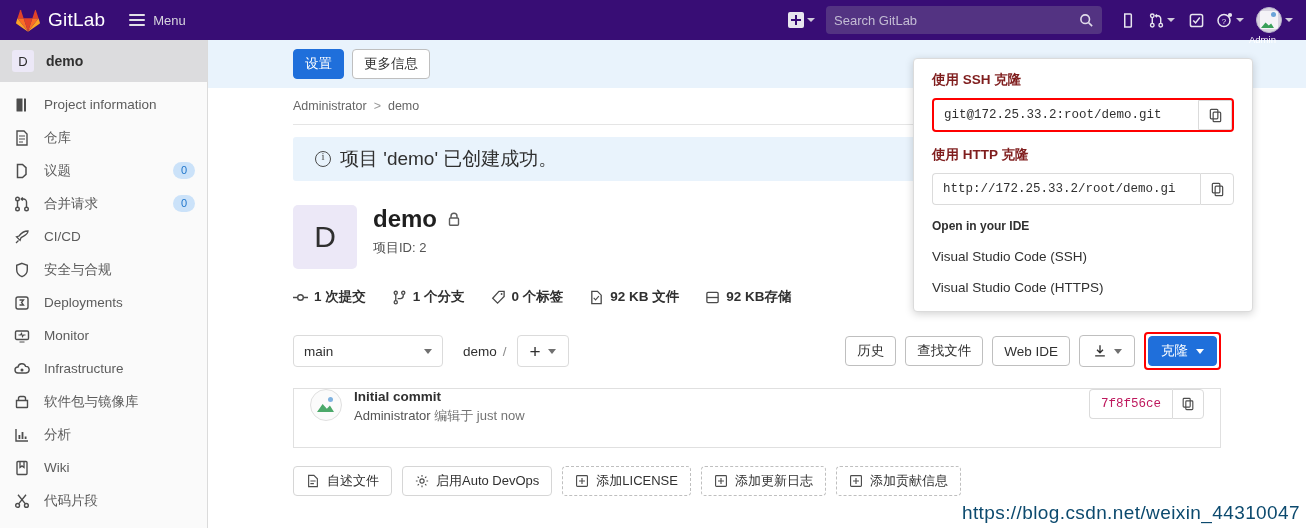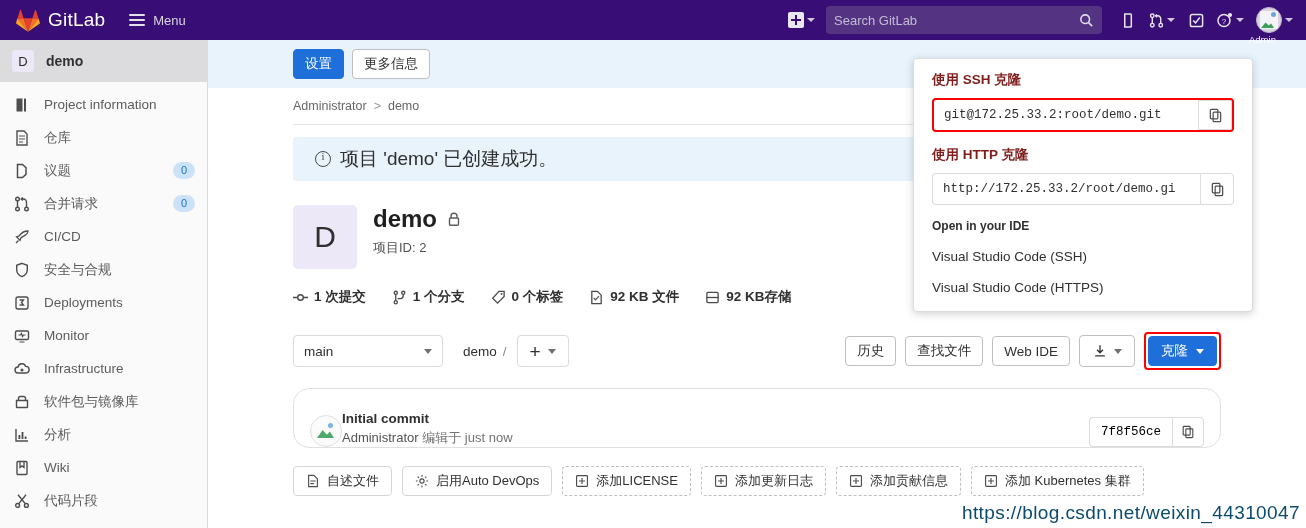--- a/index.html
+++ b/index.html
@@ -139,40 +139,40 @@
   }
   .plus-glyph { font-size: 19px; line-height: 1; color: #303030; font-weight: 400; }
   .repo-actions { margin-left: auto; display: flex; align-items: center; gap: 9px; }
   .dl-btn { width: 56px; height: 32px; gap: 7px; padding: 0; }
   .dl-btn svg { width: 14px; height: 14px; fill: #303030; }
   .clone-wrap { position: relative; border: 2px solid #f00; border-radius: 4px; padding: 2px; }
   .clone-btn { height: 30px; padding: 0 12px; font-size: 13.5px; gap: 8px; }
   .clone-btn .chev { border-top-color: #fff; }
 
   .commit-card {
-    margin-top: 18px; border: 1px solid #e0e0e0; border-radius: 16px; height: 60px;
-    display: flex; align-items: flex-end; padding: 0 16px; gap: 0;
+    margin-top: 18px; border: 1px solid #e0e0e0; border-radius: 0; height: 60px;
+    display: flex; align-items: flex-start; padding: 0 16px; gap: 12px;
   }
   .commit-avatar {
     width: 32px; height: 32px; border-radius: 50%; background: #fbfbfb; border: 1px solid #e0e0e0;
     position: relative; overflow: hidden; flex: 0 0 32px;
   }
   .commit-avatar::before {
     content:""; position:absolute; left:6px; bottom:8px; width:17px; height:11px;
     background:#4ca96a; clip-path: polygon(0 100%, 33% 28%, 58% 70%, 76% 42%, 100% 100%);
   }
   .commit-avatar::after { content:""; position:absolute; right:8px; top:7px; width:5px; height:5px; background:#7fb2e0; border-radius:50%; }
   .commit-title { font-size: 13.5px; font-weight: bold; color: #303030; }
   .commit-meta { font-size: 13px; color: #535353; margin-top: 3px; }
   .commit-meta .muted { color: #737373; }
   .sha-group { margin-left: auto; display: flex; align-items: stretch; }
   .sha {
     border: 1px solid #dbdbdb; border-right: none; border-radius: 4px 0 0 4px;
     font-family: "Liberation Mono", "DejaVu Sans Mono", monospace; font-size: 12.5px;
-    padding: 0 11px; display: flex; align-items: center; height: 30px; color: #000000; background: #fff;
+    padding: 0 11px; display: flex; align-items: center; height: 30px; color: #be185d; background: #fff;
   }
   .copy-btn {
     border: 1px solid #dbdbdb; border-radius: 0 4px 4px 0; width: 32px; height: 30px;
     display: flex; align-items: center; justify-content: center; background: #fff; cursor: pointer;
   }
   .copy-btn svg { width: 14px; height: 14px; fill: #4d4d4d; }
 
   .bottom-actions { display: flex; align-items: center; gap: 10px; margin-top: 18px; }
   .ba {
     height: 30px; border: 1px solid #d6d6d6; border-radius: 4px; background: #fff;
@@ -597,27 +597,20 @@
             </svg>
           <span>添加更新日志</span>
         </div>
         <div class="ba dashed">
           <svg viewBox="0 0 16 16">
               <rect x="1.8" y="1.8" width="12.4" height="12.4" rx="1" fill="none" stroke="#4d4d4d" stroke-width="1.3"></rect>
               <path d="M8 4.6v6.8M4.6 8h6.8" stroke="#4d4d4d" stroke-width="1.3"></path>
             </svg>
           <span>添加贡献信息</span>
         </div>
-        <div class="ba dashed">
-          <svg viewBox="0 0 16 16">
-              <rect x="1.8" y="1.8" width="12.4" height="12.4" rx="1" fill="none" stroke="#4d4d4d" stroke-width="1.3"></rect>
-              <path d="M8 4.6v6.8M4.6 8h6.8" stroke="#4d4d4d" stroke-width="1.3"></path>
-            </svg>
-          <span>添加 Kubernetes 集群</span>
-        </div>
       </div>
     </div>
   </div>
 
   <div class="clone-panel">
     <div class="cp-section">
       <div class="cp-title">使用 SSH 克隆</div>
       <div class="cp-field highlight">
         <div class="cp-input">git@172.25.33.2:root/demo.git</div>
         <div class="cp-copy">

